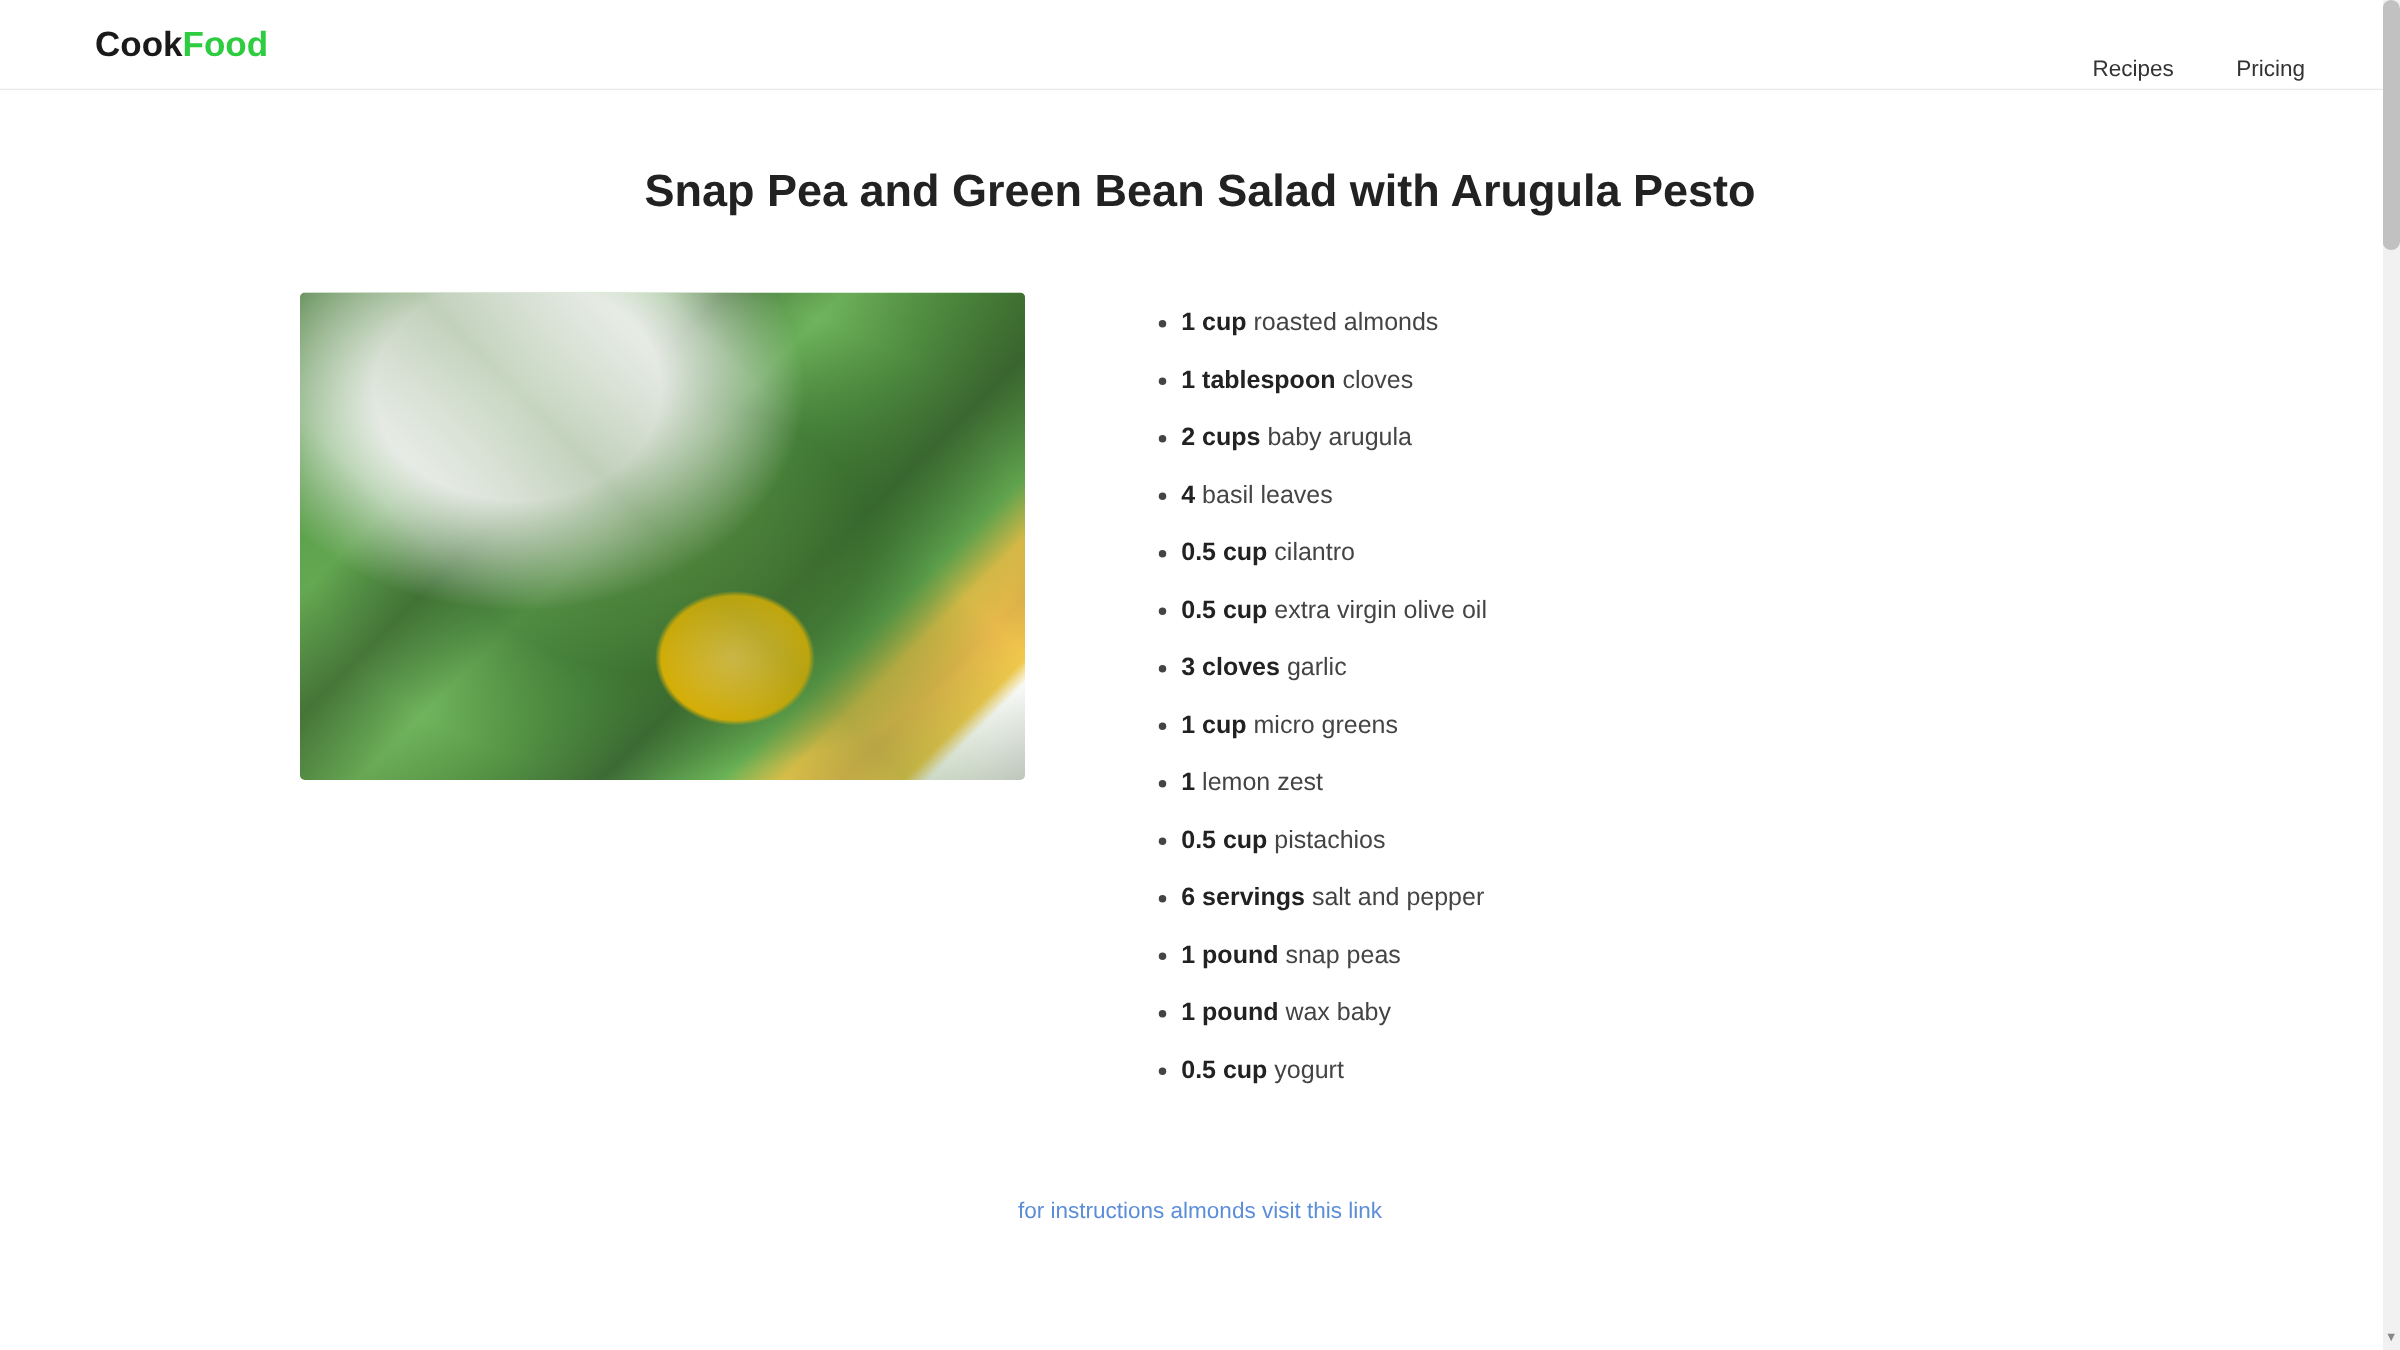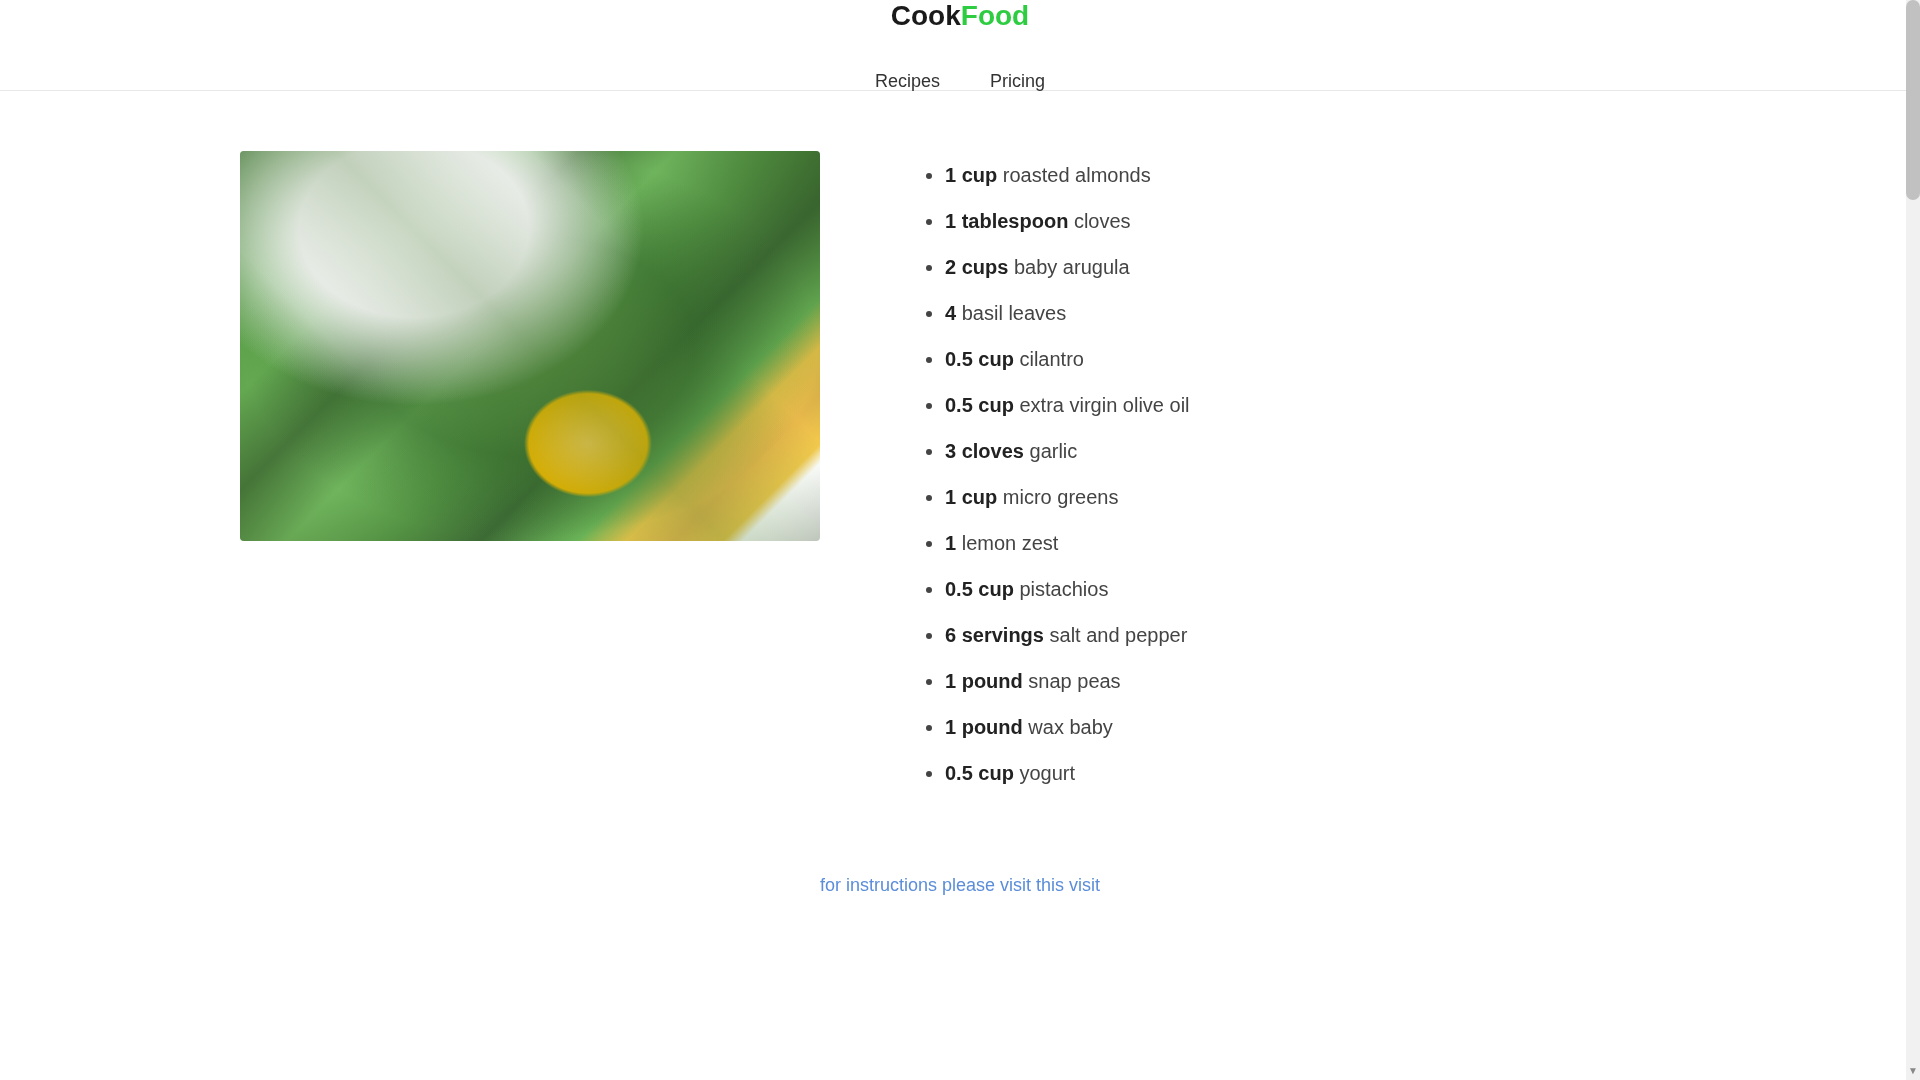--- a/index.html
+++ b/index.html
@@ -15,24 +15,23 @@
       width: 1920px;
       min-height: 1080px;
     }
 
     
     header {
       display: flex;
       align-items: center;
       justify-content: space-between;
       padding: 0 76px;
-      height: 91px;
+      height: 72px;
       border-bottom: 1px solid #e8e8e8;
       background: #fff;
-      flex-direction: column;
     }
 
     .logo {
       font-size: 28px;
       font-weight: 700;
       font-family: Arial, sans-serif;
       letter-spacing: 0;
     }
 
     .logo-cook {
@@ -224,20 +223,21 @@
       <span class="logo-cook">Cook</span><span class="logo-food">Food</span>
     </span>
   </div>
   <nav>
     <a href="#">Recipes</a>
     <a href="#">Pricing</a>
   </nav>
 </header>
 
 <main>
+  <h1 class="recipe-title">Snap Pea and Green Bean Salad with Arugula Pesto</h1>
 
   <div class="content-area">
 
     <div class="image-container">
       <div class="food-image"></div>
     </div>
 
     <div class="ingredients-section">
       <ul class="ingredients-list" id="ingredients-list">
       <li><span class="amount">1 cup</span> <span>roasted almonds</span></li>
@@ -252,20 +252,20 @@
           <li><span class="amount">0.5 cup</span> <span>pistachios</span></li>
           <li><span class="amount">6 servings</span> <span>salt and pepper</span></li>
           <li><span class="amount">1 pound</span> <span>snap peas</span></li>
           <li><span class="amount">1 pound</span> <span>wax baby</span></li>
           <li><span class="amount">0.5 cup</span> <span>yogurt</span></li>
         </ul>
     </div>
   </div>
 
   <div class="footer-link">
-    <a href="#">for instructions please visit this visit</a>
+    <a href="#">for instructions almonds visit this link</a>
   </div>
 </main>
 
 <div class="scrollbar-indicator">
   <div class="scrollbar-thumb"></div>
   <div class="scrollbar-arrow">▼</div>
 </div>
 
 </body></html>

